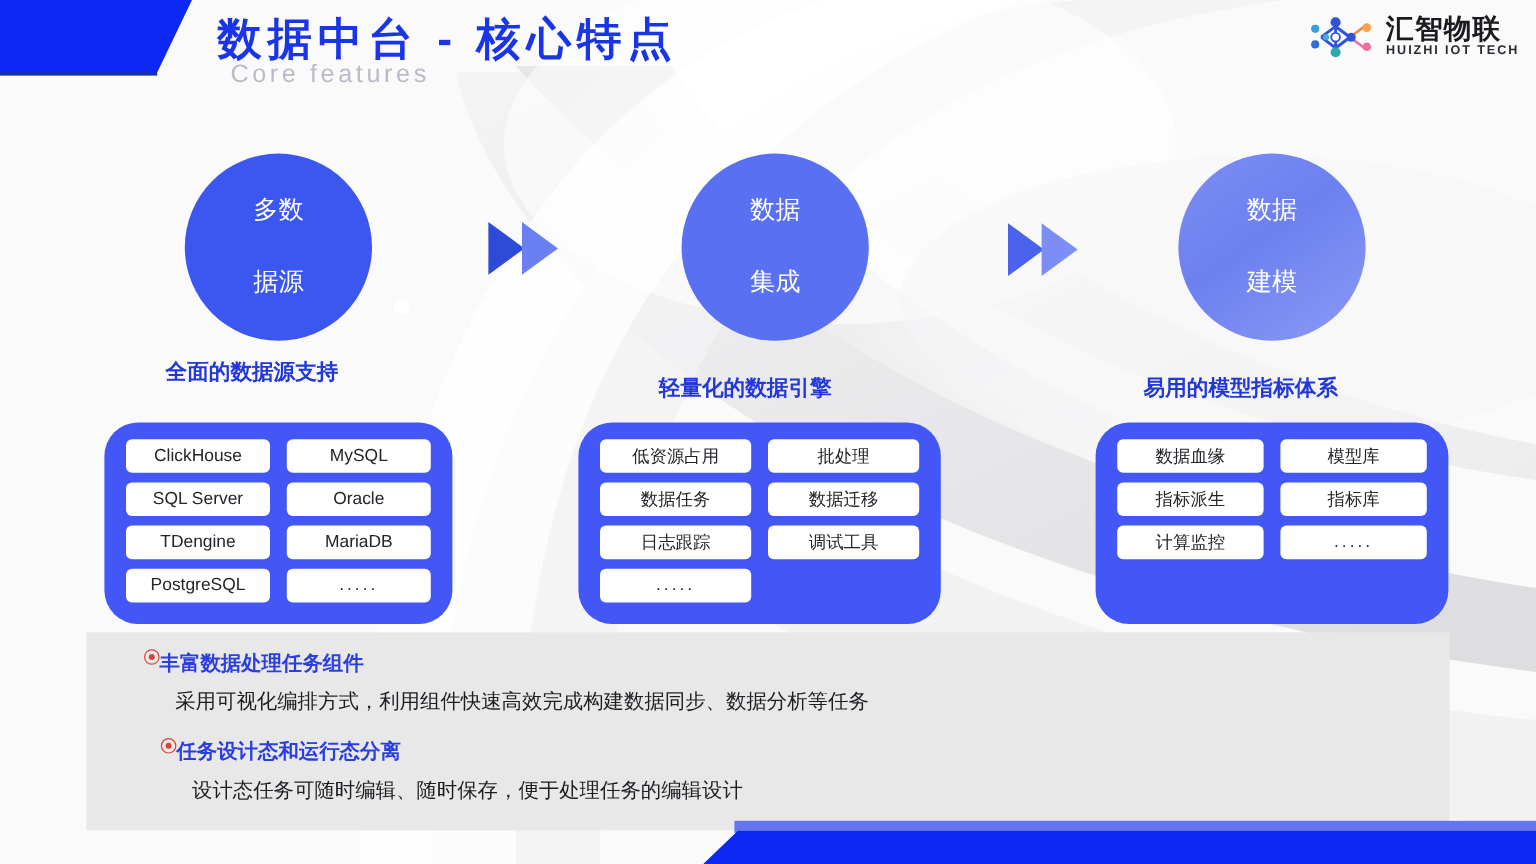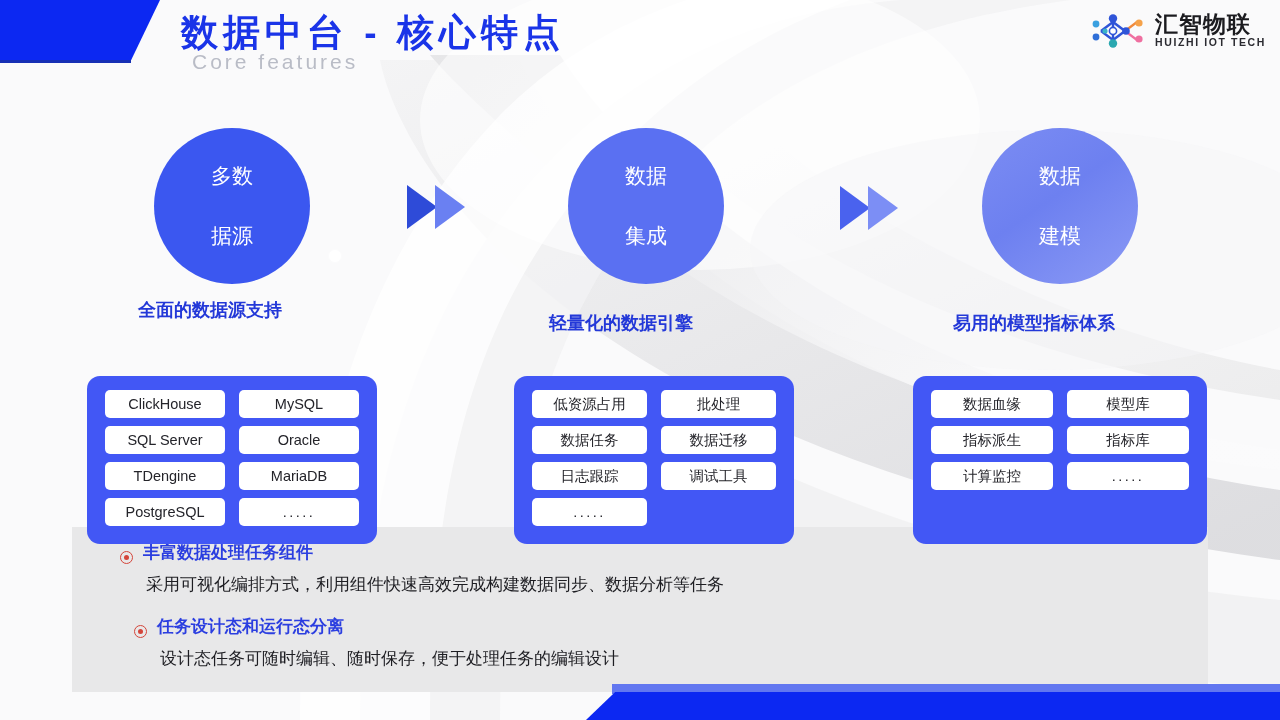--- a/index.html
+++ b/index.html
@@ -93,31 +93,30 @@
     white-space: nowrap;
   }
   .cap1 { left: 138px; top: 298px; }
   .cap2 { left: 549px; top: 311px; }
   .cap3 { left: 953px; top: 311px; }
 
   
   .panel {
     position: absolute;
     background: #4257f5;
-    border-radius: 13px;
+    border-radius: 28px;
     z-index: 5;
     padding: 14px 18px;
     display: grid;
     grid-template-columns: 1fr 1fr;
     gap: 8px 14px;
     align-content: start;
-    margin-top: 24px;
   }
   .p1 { left: 87px; top: 352px; width: 290px; height: 168px; }
-  .p2 { left: 514px; top: 352px; width: 280px; height: 168px; }
+  .p2 { left: 482px; top: 352px; width: 302px; height: 168px; }
   .p3 { left: 913px; top: 352px; width: 294px; height: 168px; }
 
   .chip {
     background: #ffffff;
     border-radius: 5px;
     height: 28px;
     display: flex; align-items: center; justify-content: center;
     font-size: 14.5px;
     color: #24242a;
     white-space: nowrap;
@@ -130,21 +129,21 @@
     position: absolute;
     left: 72px; top: 527px;
     width: 1136px; height: 165px;
     background: #e8e8e9;
     z-index: 3;
     padding: 14px 0 0 0;
   }
   .feature-item { padding: 0 0 0 48px; }
   .feature-item + .feature-item { margin-top: 19px; margin-left: 14px; }
   .feat-head {
-    display: flex; align-items: flex-end; gap: 10px;
+    display: flex; align-items: flex-start; 
     font-size: 17px; font-weight: bold; color: #2b3ee0;
     white-space: nowrap;
   }
   .bullet {
     width: 13px; height: 13px; border-radius: 50%;
     border: 1.6px solid #d4453a;
     position: relative; flex: none;
   }
   .bullet::after {
     content: ""; position: absolute;

